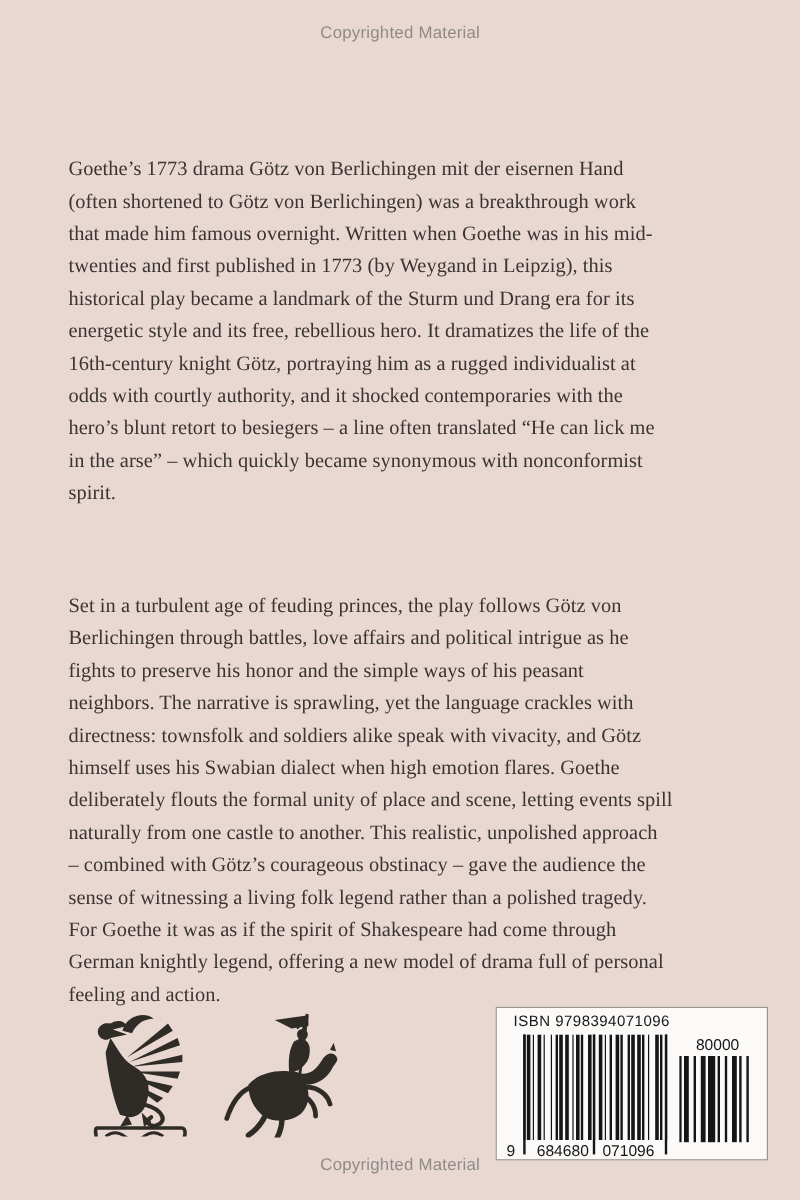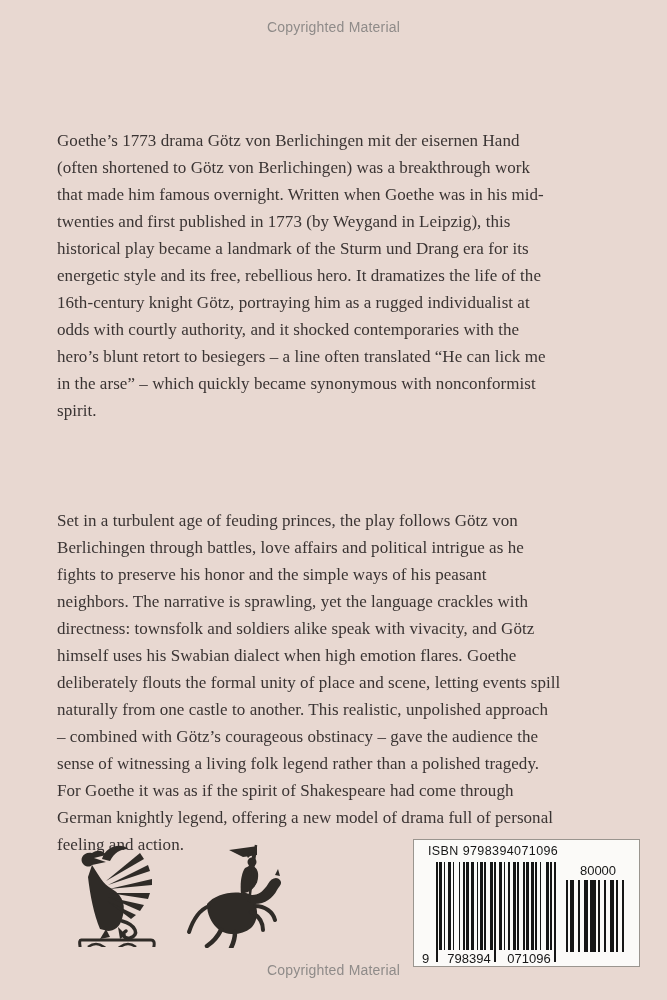--- a/index.html
+++ b/index.html
@@ -19,21 +19,21 @@
     letter-spacing:0.2px;
   }
   .copyright.top{top:19px;}
   .copyright.bottom{top:962px;}
   .body-text{
     position:absolute;left:57px;top:73px;
     font-size:17px;line-height:27px;
     white-space:pre;
     letter-spacing:0.05px;
   }
-  .para2{margin-top:29px;}
+  .para2{margin-top:13px;}
   
   .icon-dragon{position:absolute;left:76px;top:843px;width:80px;height:104px;}
   .icon-knight{position:absolute;left:185px;top:842px;width:100px;height:106px;}
   .icon-dragon svg,.icon-knight svg{width:100%;height:100%;display:block;}
   
   .barcode-box{
     position:absolute;left:413px;top:839px;
     width:227px;height:128px;
     background:#fbfaf8;
     border:1px solid #9a958f;
@@ -54,21 +54,21 @@
   .bc-bars span{flex:0 0 auto;height:100%;}
   .bc-bars .bar{background:#161616;}
   .guard{position:absolute;top:0;width:2px;height:100px;background:#161616;}
   .g1{left:14px;} .g2{left:72px;} .g3{left:132px;}
   .bc-digits{
     position:absolute;top:90px;left:0;width:136px;
     display:flex;font-size:13px;line-height:14px;
   }
   .bc-digits .d-lead{width:12px;}
   .bc-digits .d-g1{width:54px;margin-left:8px;text-align:center;}
-  .bc-digits .d-g2{width:54px;margin-left:6px;text-align:center;}
+  .bc-digits .d-g2{width:54px;margin-left:6px;}
   .bc-addon{position:absolute;left:152px;top:24px;width:64px;}
   .addon-label{text-align:center;font-size:13px;line-height:14px;}
   .addon-bars{
     display:flex;align-items:stretch;
     margin-top:2px;width:64px;height:72px;overflow:hidden;
   }
   .addon-bars span{flex:0 0 auto;height:100%;}
   .addon-bars .bar{background:#161616;}
 </style>
 </head>
@@ -204,21 +204,21 @@
           <span style="width: 1.5px;"></span>
           <span class="bar" style="width: 1.5px;"></span>
           <span style="width: 3px;"></span>
           <span class="bar" style="width: 3px;"></span>
         </div>
       <div class="guard g1"></div>
       <div class="guard g2"></div>
       <div class="guard g3"></div>
       <div class="bc-digits">
         <span class="d-lead">9</span>
-        <span class="d-g1">798394</span>
+        <span class="d-g1">684680</span>
         <span class="d-g2">071096</span>
       </div>
     </div>
 
     <div class="bc-addon">
       <div class="addon-label">80000</div>
       <div class="addon-bars">
           <span class="bar" style="width: 2px;"></span>
           <span style="width: 2px;"></span>
           <span class="bar" style="width: 4px;"></span>

